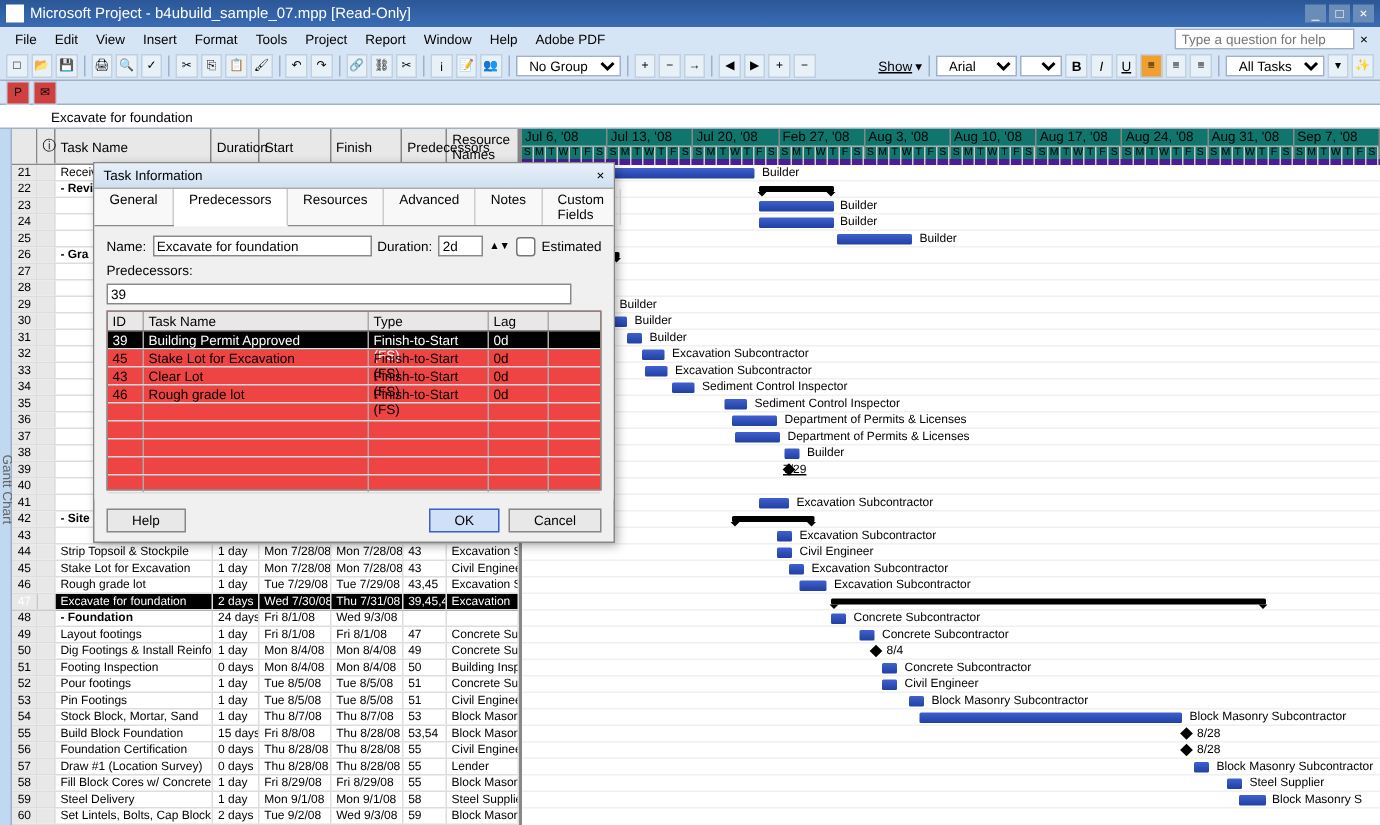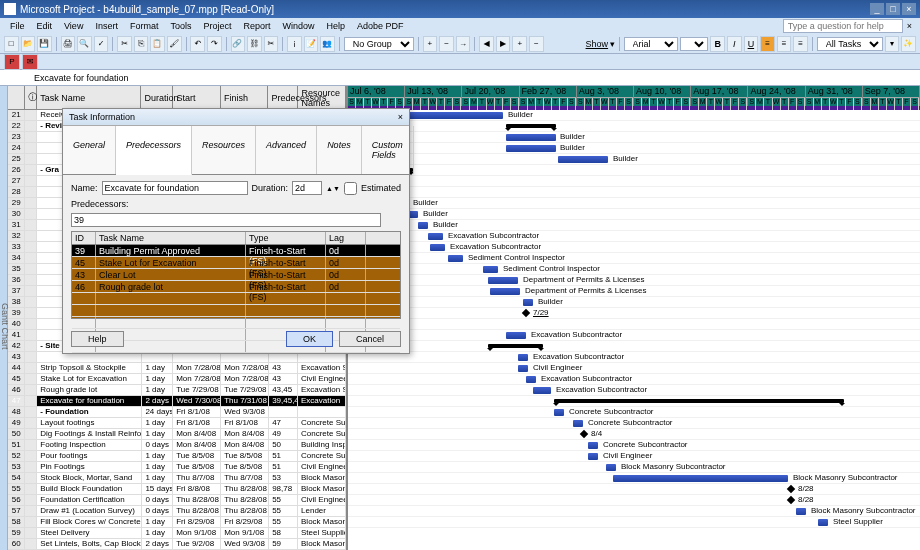--- a/index.html
+++ b/index.html
@@ -62,28 +62,28 @@
 .gbar.summary::before { left:-1px; }
 .gbar.summary::after { right:-1px; }
 .glabel { position: absolute; font-size: 8px; top: 0; white-space: nowrap; }
 .gmilestone { position: absolute; width: 6px; height: 6px; background: #000; transform: rotate(45deg); top: 2px; }
 
 
 .dialog { position: absolute; left: 62px; top: 108px; width: 348px; background: #f0f0f0; border: 1px solid #888; box-shadow: 2px 2px 6px rgba(0,0,0,0.3); z-index: 100; }
 .dialog-title { background: linear-gradient(#e8f0fa, #d0e0f0); padding: 3px 6px; font-size: 10px; border-bottom: 1px solid #aaa; display:flex; }
 .dialog-title .x { margin-left:auto; cursor:pointer; }
 .dialog-tabs { display: flex; border-bottom: 1px solid #888; background: #f8f8f8; }
-.dialog-tabs span { padding: 14px 10px; border-right: 1px solid #ccc; cursor: pointer; font-size: 9px; font-style: italic; }
+.dialog-tabs span { padding: 2px 10px; border-right: 1px solid #ccc; cursor: pointer; font-size: 9px; }
 .dialog-tabs span.active { background: #fff; border-bottom: 1px solid #fff; margin-bottom: -1px; }
 .dialog-body { padding: 6px 8px; background: #f0f0f0; }
 .dlg-row { display: flex; align-items: center; margin-bottom: 4px; gap: 4px; }
 .dlg-row label { font-size: 9px; }
 .dlg-row input[type=text] { border: 1px solid #888; padding: 1px 2px; font-size: 9px; }
 .dlg-row input[type=checkbox] { }
-.pred-table { border: 1px solid #888; background: #a16207; width: 100%; height: 88px; }
+.pred-table { border: 1px solid #888; background: #ef4444; width: 100%; height: 120px; }
 .pred-table .pt-head { display: flex; background: #e8e8e8; border-bottom: 1px solid #888; }
 .pred-table .pt-head span, .pred-table .pt-row span { border-right: 1px solid #aaa; padding: 1px 3px; font-size: 9px; }
 .pt-id { width: 24px; }
 .pt-name { width: 150px; }
 .pt-type { width: 80px; }
 .pt-lag { width: 40px; }
 .pred-table .pt-row { display: flex; border-bottom: 1px solid #ddd; height: 12px; }
 .pred-table .pt-row.sel { background: #000; color: #fff; }
 .dlg-buttons { display: flex; justify-content: space-between; padding: 6px 8px; }
 .dlg-buttons button { padding: 2px 16px; border: 1px solid #888; background: #e8e8e8; cursor: pointer; font-size: 9px; }
@@ -541,21 +541,21 @@
           <div class="cell c-pred">53</div>
           <div class="cell c-res">Block Mason</div>
         </div>
         <div class="grid-row">
           <div class="cell c-id">55</div>
           <div class="cell c-ind"></div>
           <div class="cell c-name" style="">Build Block Foundation</div>
           <div class="cell c-dur">15 days</div>
           <div class="cell c-start">Fri 8/8/08</div>
           <div class="cell c-fin">Thu 8/28/08</div>
-          <div class="cell c-pred">98,78</div>
+          <div class="cell c-pred">53,54</div>
           <div class="cell c-res">Block Mason</div>
         </div>
         <div class="grid-row">
           <div class="cell c-id">56</div>
           <div class="cell c-ind"></div>
           <div class="cell c-name" style="">Foundation Certification</div>
           <div class="cell c-dur">0 days</div>
           <div class="cell c-start">Thu 8/28/08</div>
           <div class="cell c-fin">Thu 8/28/08</div>
           <div class="cell c-pred">55</div>
@@ -790,21 +790,21 @@
         <div class="gantt-row">
           <div class="gbar" style="left: 142px; width: 30px;"></div>
           <div class="glabel" style="left: 177px;">Department of Permits &amp; Licenses</div>
         </div>
         <div class="gantt-row">
           <div class="gbar" style="left: 175px; width: 10px;"></div>
           <div class="glabel" style="left: 190px;">Builder</div>
         </div>
         <div class="gantt-row">
           <div class="gmilestone" style="left: 175px;"></div>
-          <div class="glabel" style="left: 185px; text-decoration: underline;">7/29</div>
+          <div class="glabel" style="left: 174px; text-decoration: underline;">7/29</div>
         </div>
         <div class="gantt-row"></div>
         <div class="gantt-row">
           <div class="gbar" style="left: 158px; width: 20px;"></div>
           <div class="glabel" style="left: 183px;">Excavation Subcontractor</div>
         </div>
         <div class="gantt-row">
           <div class="gbar summary" style="left: 140px; width: 55px;"></div>
         </div>
         <div class="gantt-row">
@@ -862,20 +862,24 @@
           <div class="gmilestone" style="left: 440px;"></div>
           <div class="glabel" style="left: 450px;">8/28</div>
         </div>
         <div class="gantt-row">
           <div class="gbar" style="left: 448px; width: 10px;"></div>
           <div class="glabel" style="left: 463px;">Block Masonry Subcontractor</div>
         </div>
         <div class="gantt-row">
           <div class="gbar" style="left: 470px; width: 10px;"></div>
           <div class="glabel" style="left: 485px;">Steel Supplier</div>
+        </div>
+        <div class="gantt-row">
+          <div class="gbar" style="left: 478px; width: 18px;"></div>
+          <div class="glabel" style="left: 500px;">Block Masonry S</div>
         </div>
       </div>
   </div>
 </div>
 
 <div class="dialog">
   <div class="dialog-title">
     <span>Task Information</span>
     <span class="x">×</span>
   </div>

